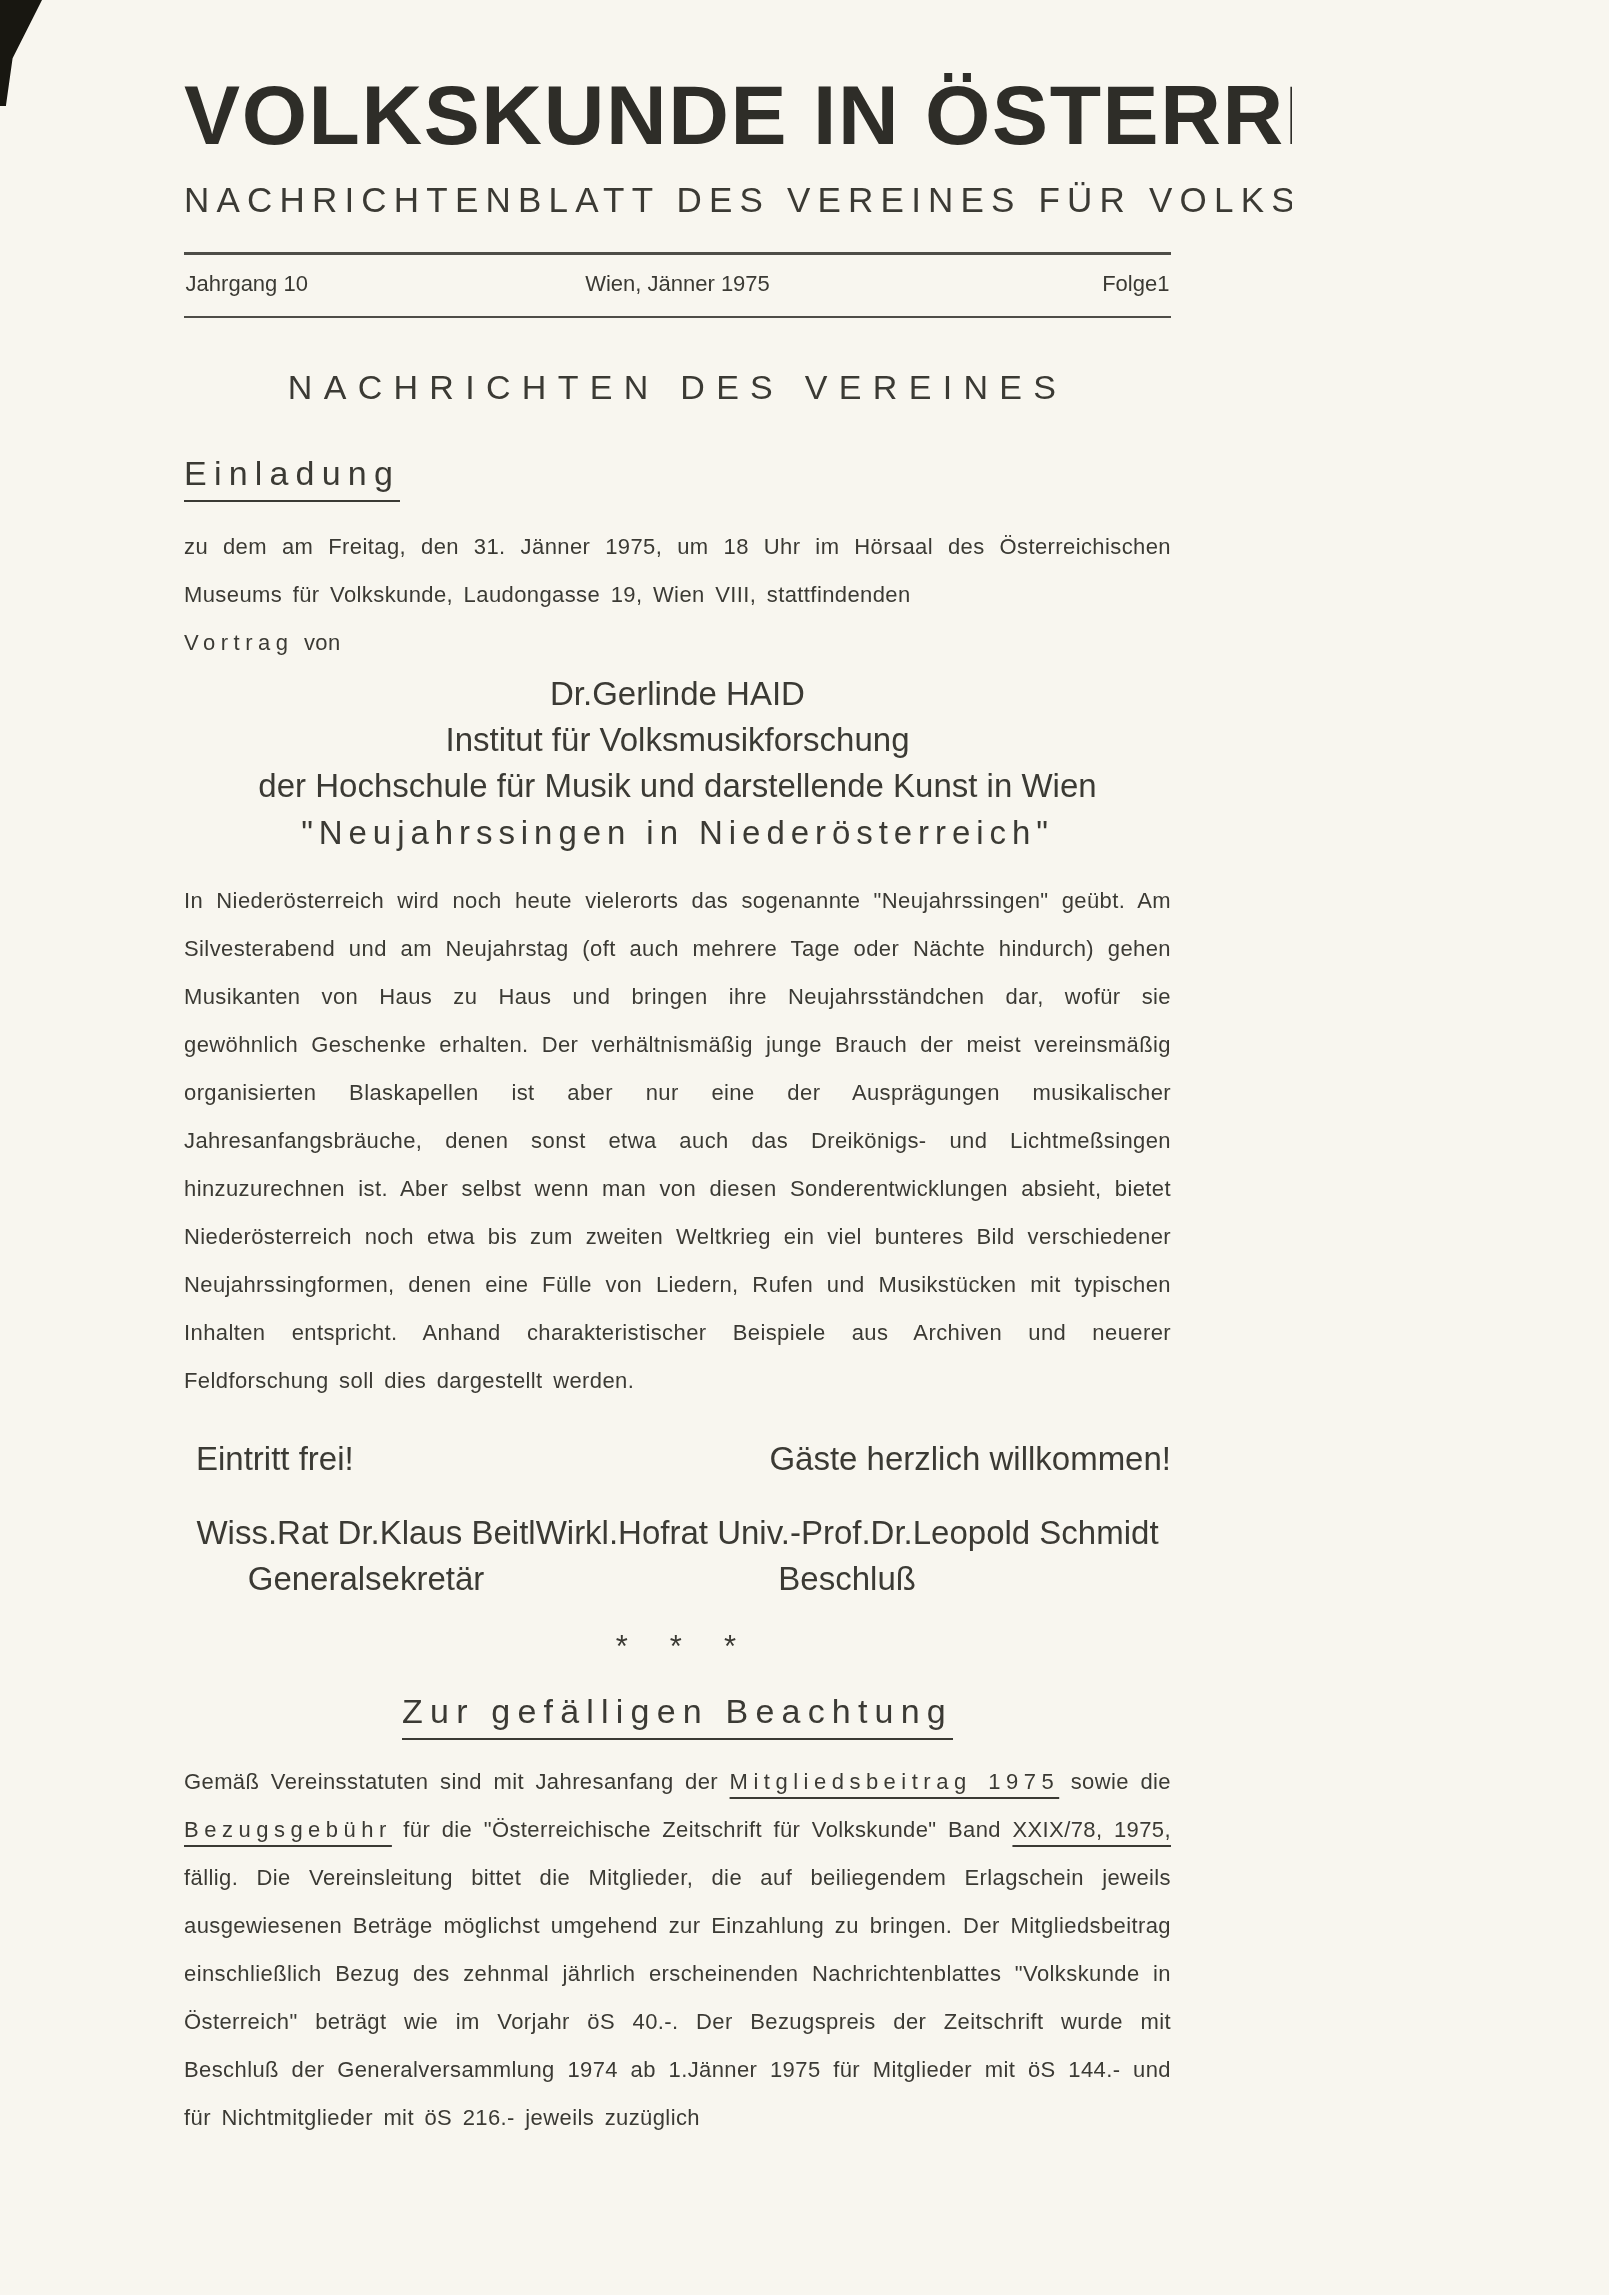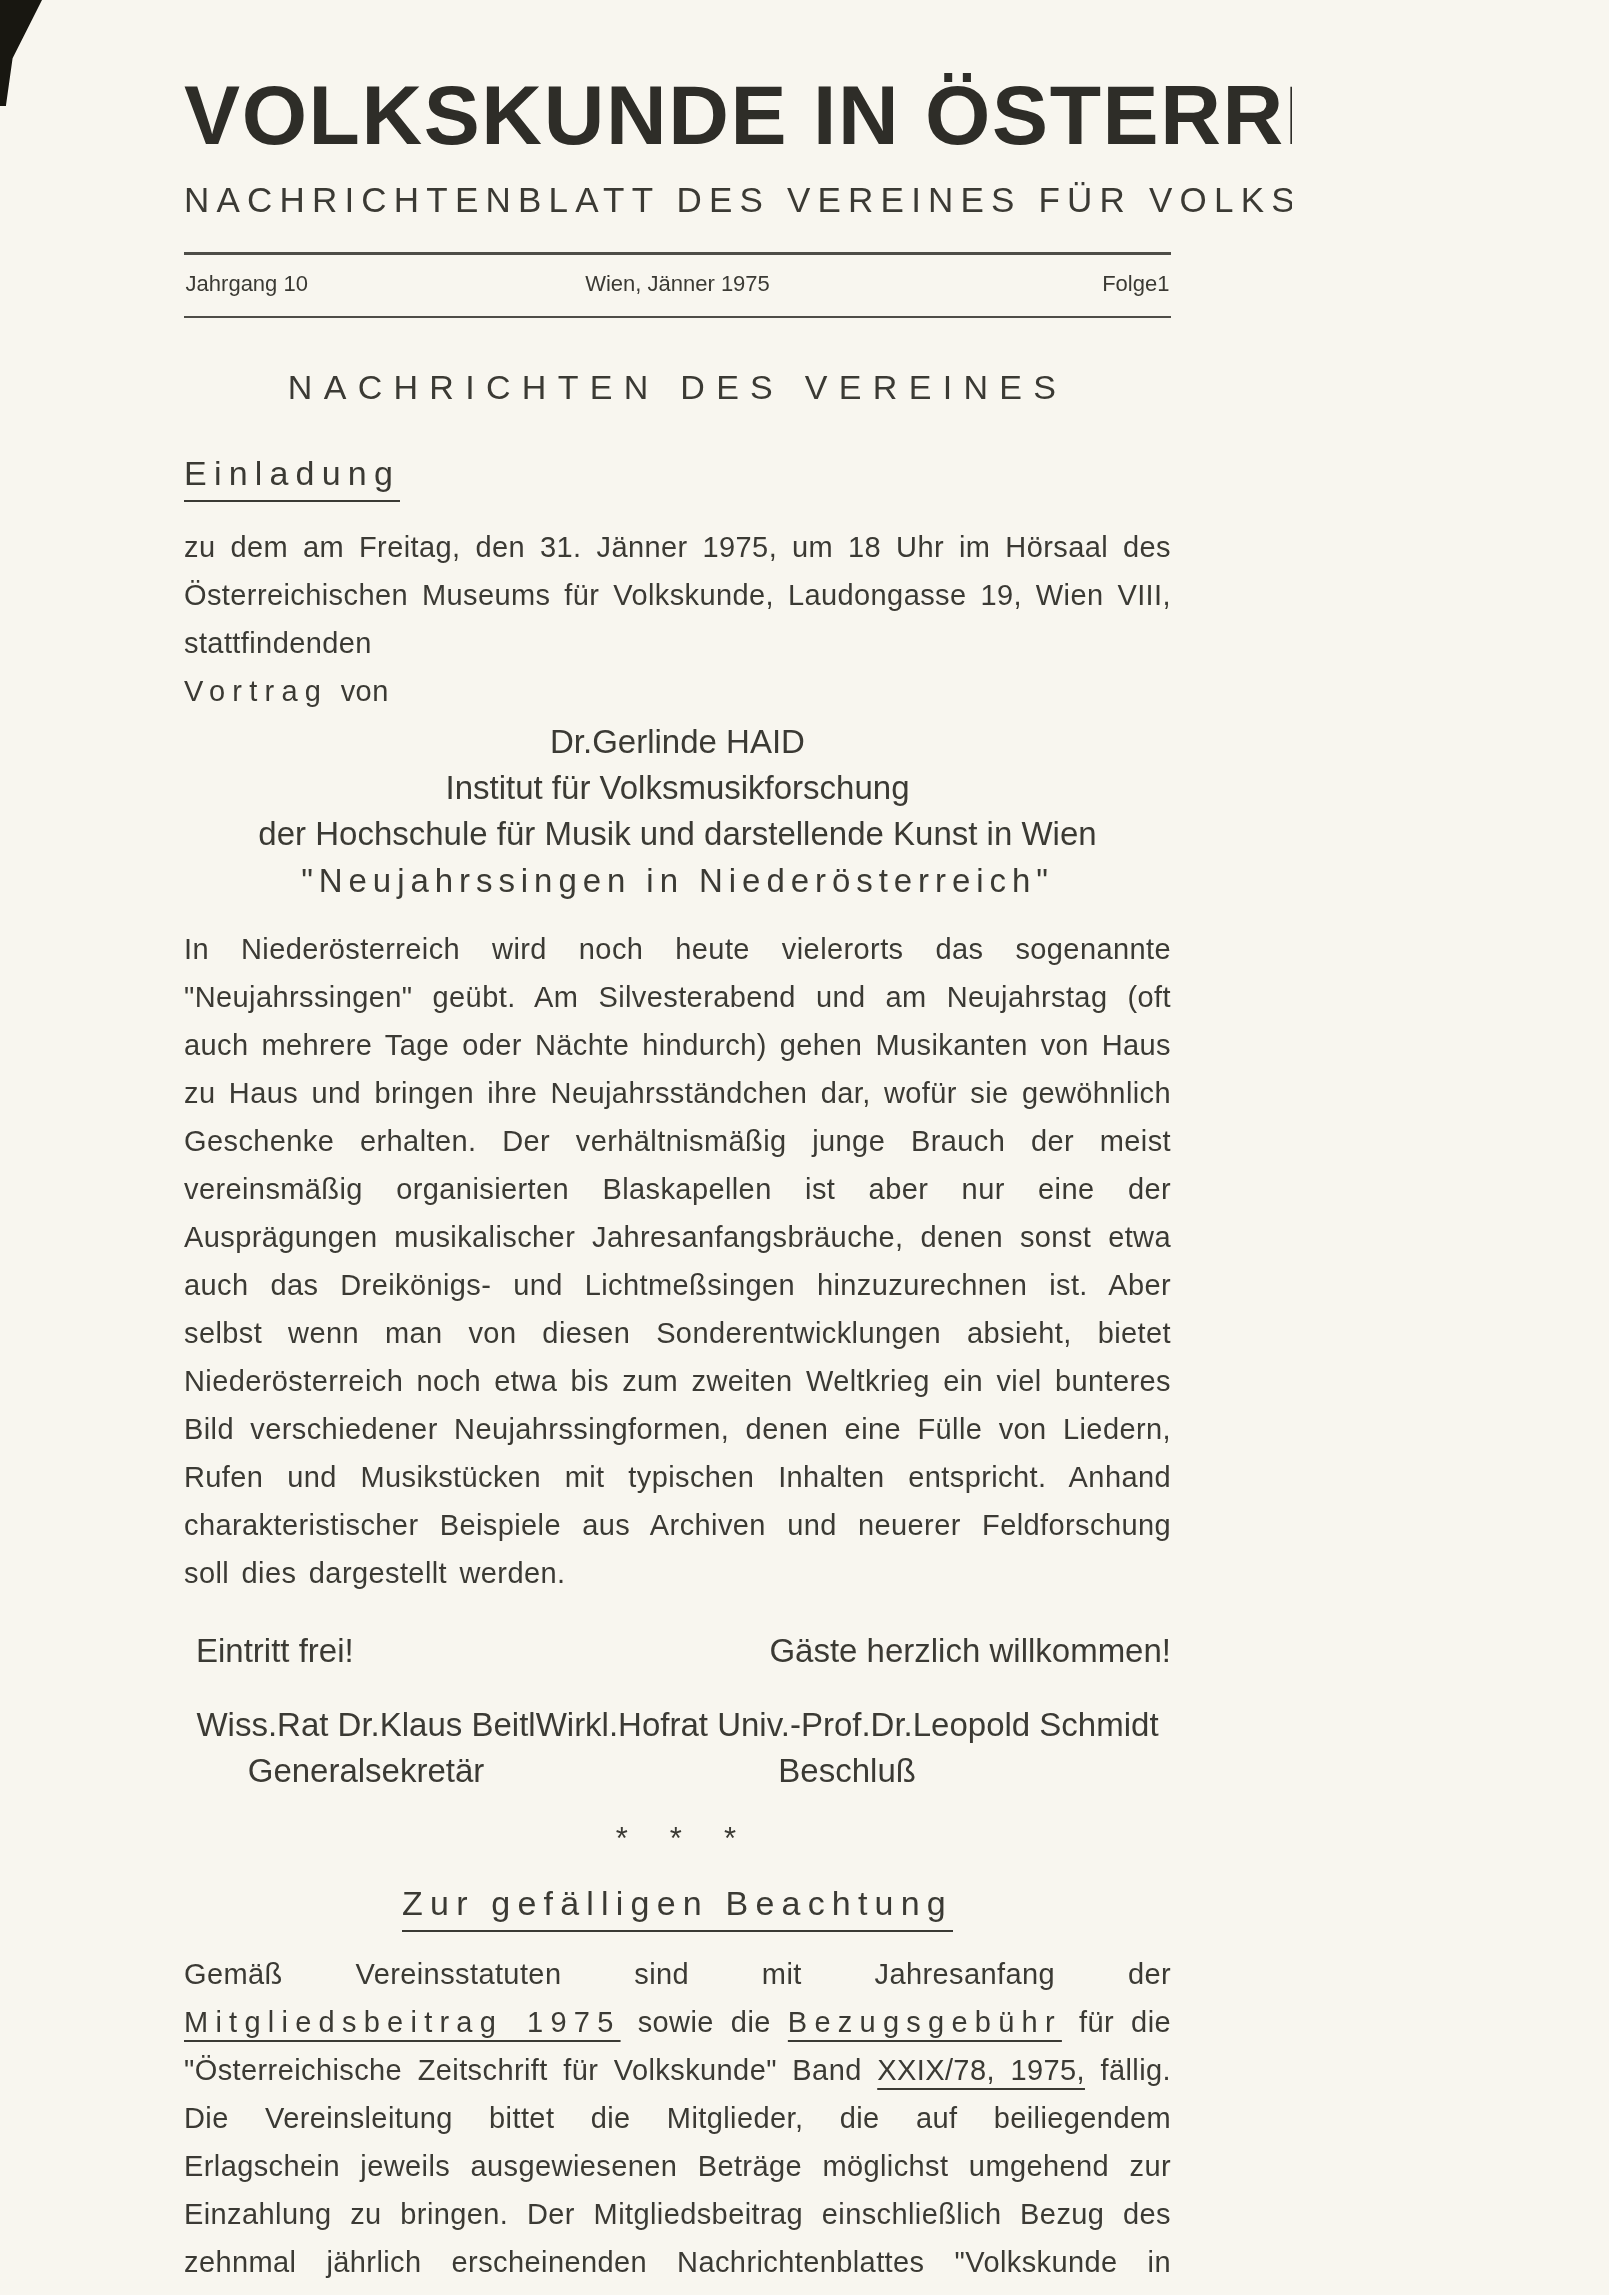--- a/index.html
+++ b/index.html
@@ -68,21 +68,21 @@
     letter-spacing:7.2px;
   }
   .underlined{
     display:inline-block;
     border-bottom:2.4px solid var(--ink);
     padding-bottom:7.2px;
   }
   .heading-wrap{margin-top:47px;}
   .center-wrap{text-align:center;margin-top:27px;}
   .body{
-    font-size:29px;
+    font-size:22px;
     line-height:48px;
     letter-spacing:0.4px;
     word-spacing:4px;
     margin:0;
   }
   .justify{text-align:justify;}
   .para{margin-top:21px;}
   .gesperrt{letter-spacing:0.25em;}
   .center-block{
     margin-top:3.2px;

